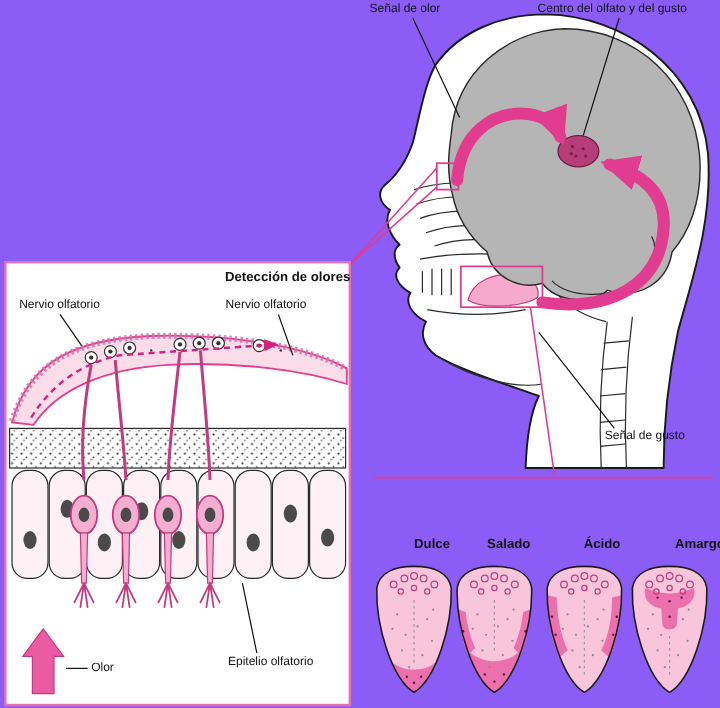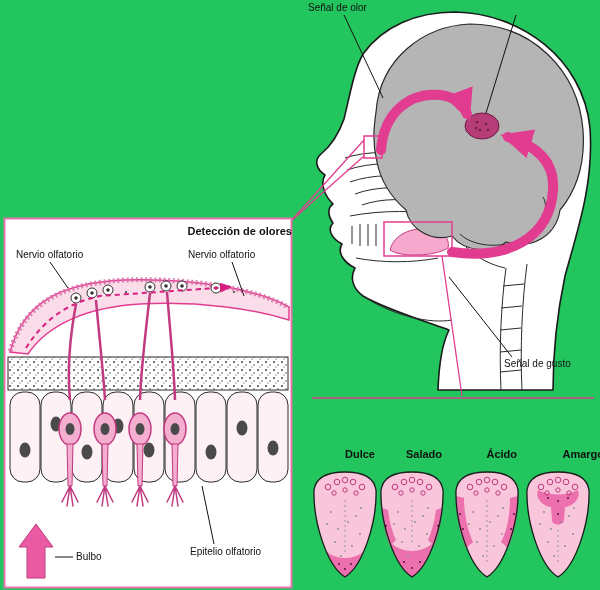--- a/index.html
+++ b/index.html
@@ -1,18 +1,18 @@
 <!DOCTYPE html>
 <html><head>
 <meta charset="utf-8">
 <style>
   *{margin:0;padding:0;box-sizing:border-box}
   html,body{background:#fff}
   body{font-family:"Liberation Sans",sans-serif;color:#111}
-  .canvas{position:relative;width:600px;height:590px;background:#22c55e;overflow:hidden}
+  .canvas{position:relative;width:600px;height:590px;background:#8b5cf6;overflow:hidden}
   .art{position:absolute;left:0;top:0}
   .lbl{position:absolute;font-size:10px;line-height:1.15;color:#111;white-space:nowrap}
   .lbl.bold{font-weight:bold;font-size:11px}
   .lbl.center{text-align:right;white-space:normal}
 
   
   .outline{fill:#fff;stroke:#1a1a1a;stroke-width:1.6;stroke-linejoin:round}
   .brain{fill:#b5b5b5;stroke:#2a2a2a;stroke-width:1.2}
   .thin{fill:none;stroke:#2a2a2a;stroke-width:1}
   .ptr{stroke:#111;stroke-width:1}
@@ -283,26 +283,27 @@
           <circle class="rdot" cx="0" cy="40" r="1"></circle>
       <use href="#papillaeG"></use>
           <use href="#speckleG"></use>
       <path class="midline" d="M0,56 L0,88"></path>
       <use href="#tongueShape" class="tongueStroke"></use>
     </g>
   </g>
 </svg>
 
 <div class="lbl" style="left:308px;top:2px">Señal de olor</div>
+<div class="lbl" style="left:448px;top:2px">Centro del olfato y del gusto</div>
 <div class="lbl" style="left:504px;top:358px">Señal de gusto</div>
 
 <div class="lbl bold center" style="left:4px;top:225px;width:288px">Detección de olores</div>
 <div class="lbl" style="left:16px;top:249px">Nervio olfatorio</div>
 <div class="lbl" style="left:188px;top:249px">Nervio olfatorio</div>
-<div class="lbl" style="left:76px;top:551px">Bulbo</div>
+<div class="lbl" style="left:76px;top:551px">Olor</div>
 <div class="lbl" style="left:190px;top:546px">Epitelio olfatorio</div>
 
 <div class="lbl bold center" style="left:315px;top:448px;width:60px">Dulce</div>
 <div class="lbl bold center" style="left:382px;top:448px;width:60px">Salado</div>
 <div class="lbl bold center" style="left:457px;top:448px;width:60px">Ácido</div>
 <div class="lbl bold center" style="left:544px;top:448px;width:60px">Amargo</div>
 
 </div>
 
 </body></html>

